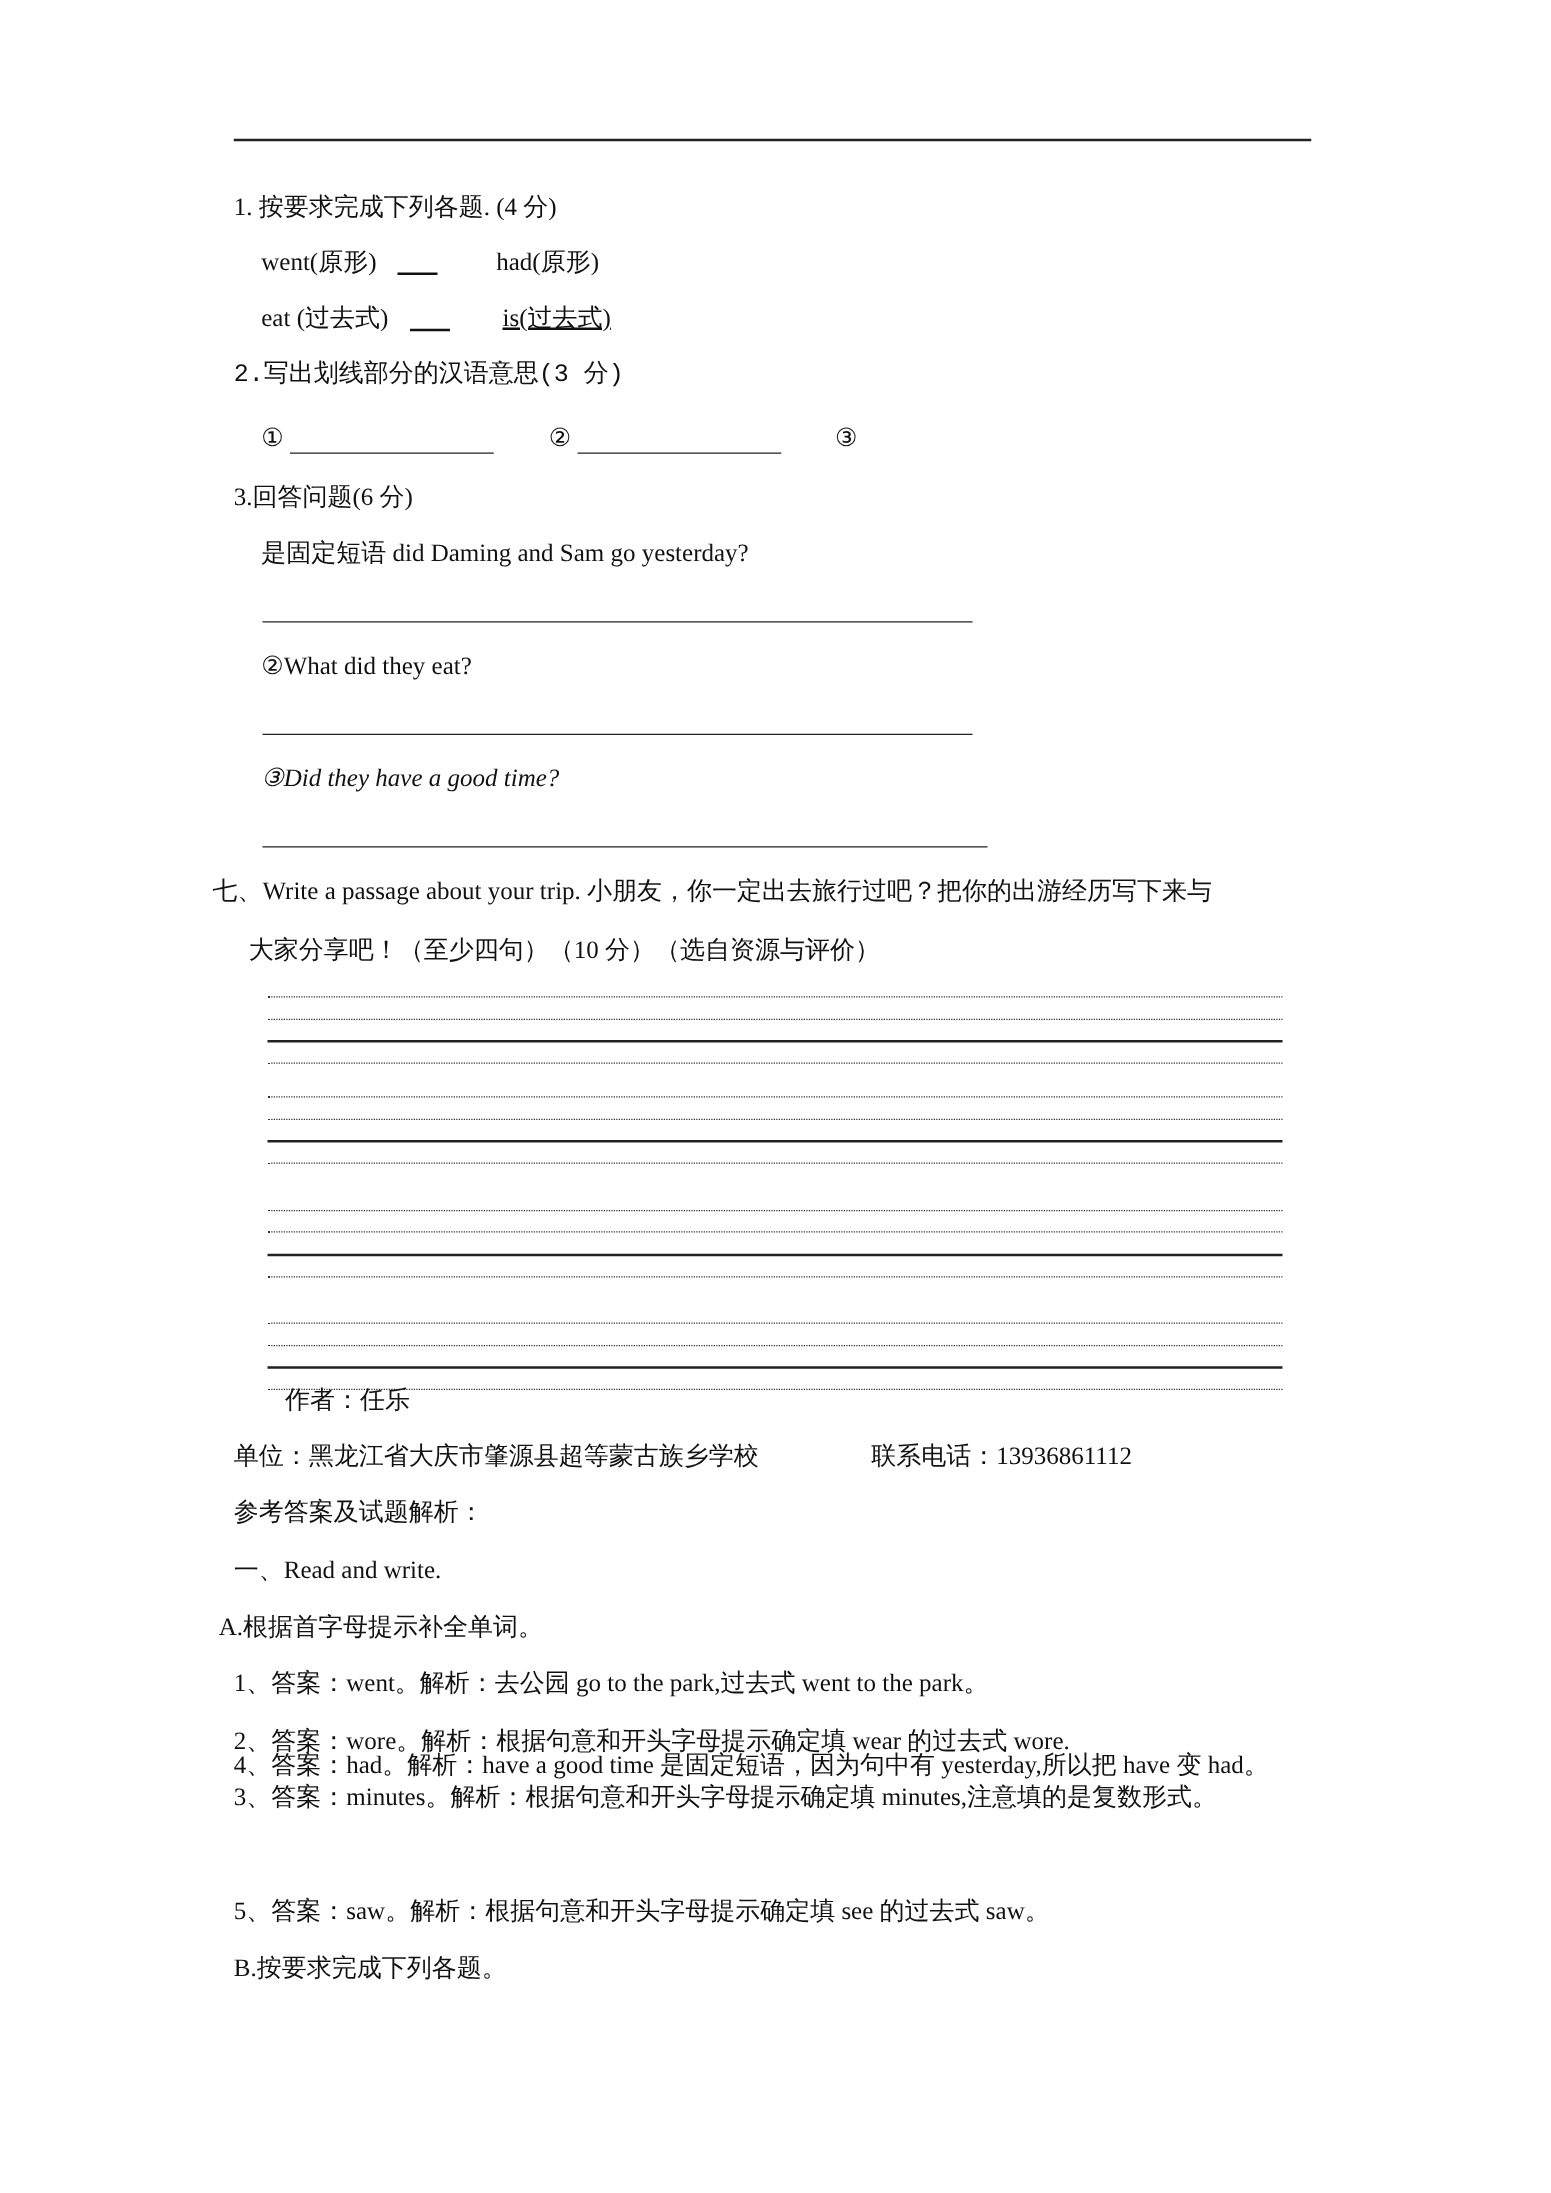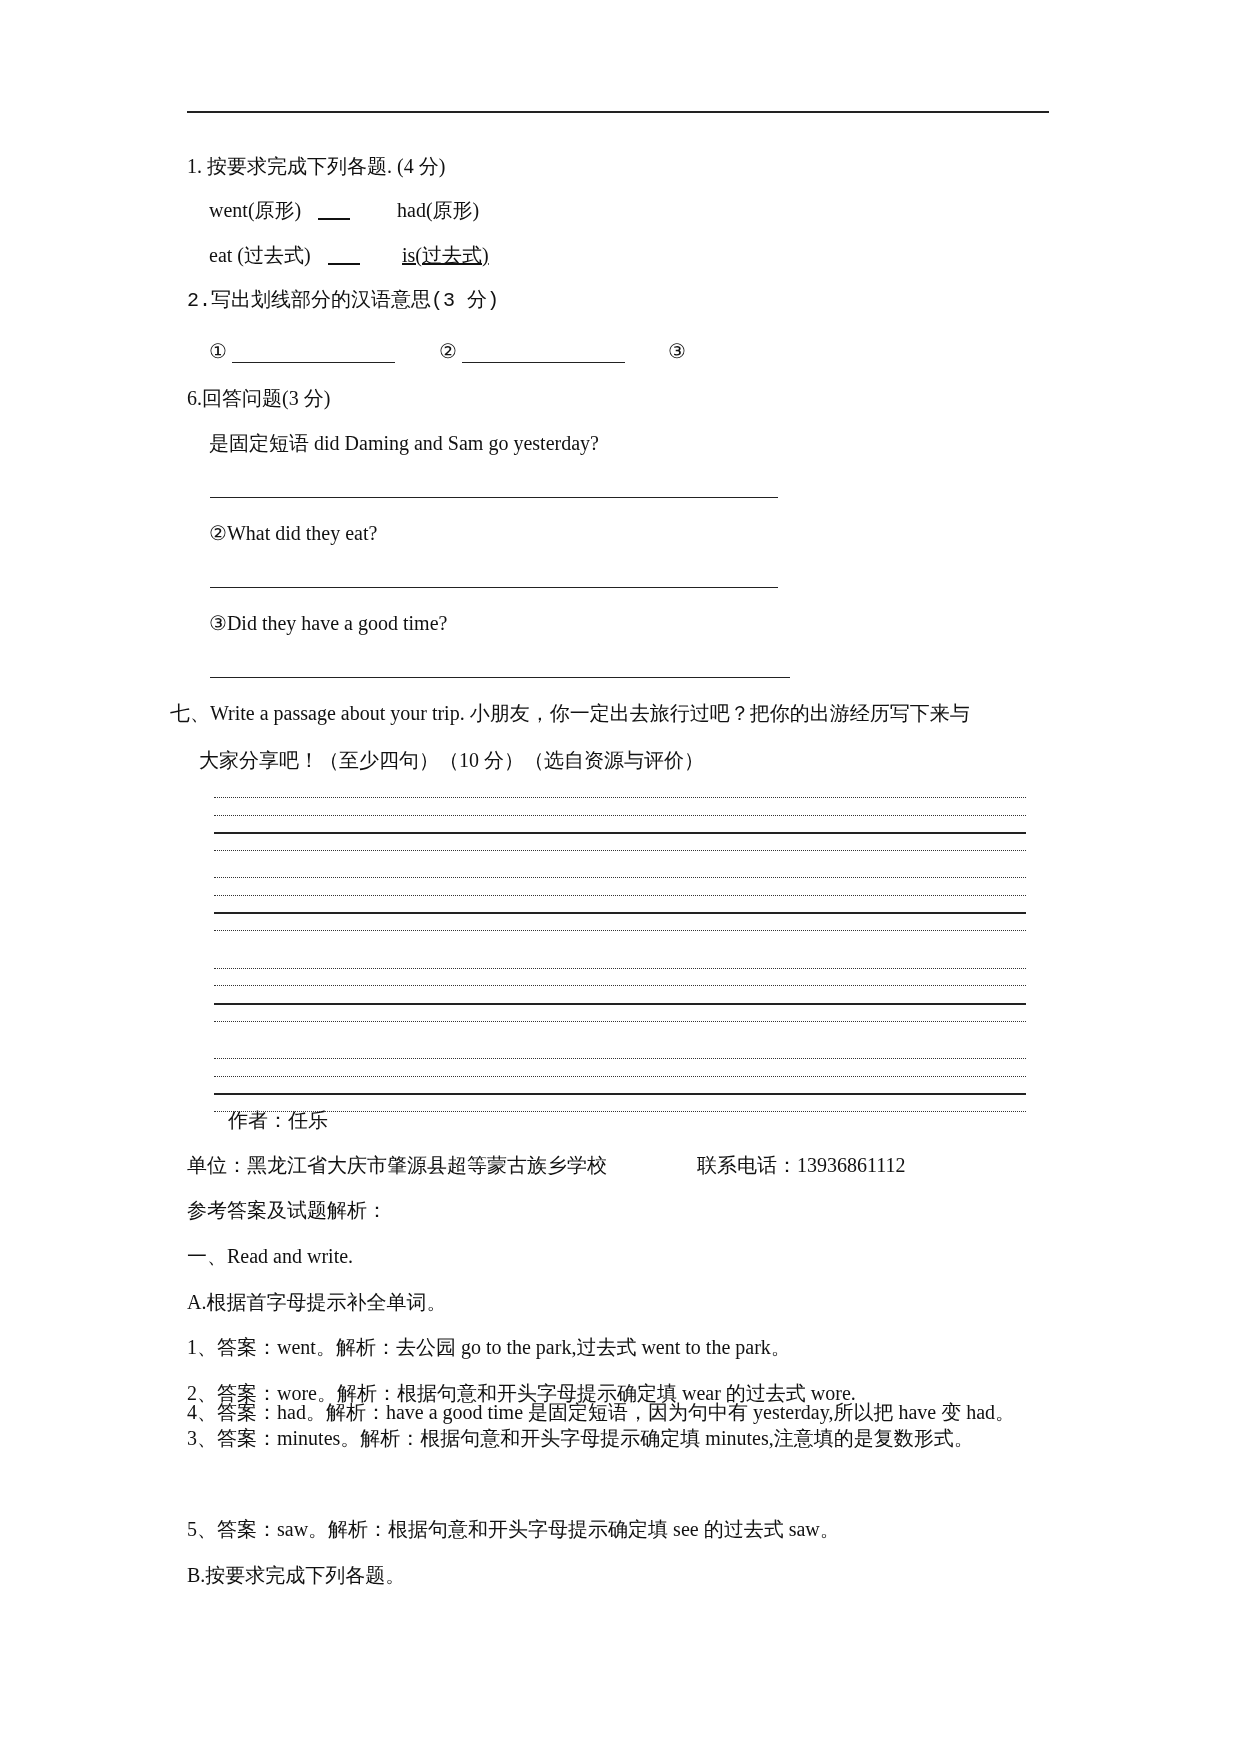--- a/index.html
+++ b/index.html
@@ -32,26 +32,26 @@
 <div class="abs blank" style="left:328px; top:245px; width:32px;"></div>
 <div class="abs" style="left:402px; top:243px;text-decoration:underline;">is(过去式)</div>
 
 <div class="abs" style="left:187px; top:289px;font-family:Liberation Mono, monospace;">2.写出划线部分的汉语意思(3 分)</div>
 <div class="abs" style="left:209px; top:339px;">①</div>
 <div class="long-blank" style="left:232px; top:362px; width:163px;"></div>
 <div class="abs" style="left:439px; top:339px;">②</div>
 <div class="long-blank" style="left:462px; top:362px; width:163px;"></div>
 <div class="abs" style="left:668px; top:339px;">③</div>
 
-<div class="abs" style="left:187px; top:386px;">6.回答问题(3 分)</div>
+<div class="abs" style="left:187px; top:386px;">3.回答问题(6 分)</div>
 <div class="abs" style="left:209px; top:431px;">是固定短语 did Daming and Sam go yesterday?</div>
 <div class="long-blank" style="left:210px; top:497px; width:568px;"></div>
 <div class="abs" style="left:209px; top:521px;">②What did they eat?</div>
 <div class="long-blank" style="left:210px; top:587px; width:568px;"></div>
-<div class="abs" style="left:209px; top:611px;">③Did they have a good time?</div>
+<div class="abs" style="left:209px; top:611px;font-style:italic;">③Did they have a good time?</div>
 <div class="long-blank" style="left:210px; top:677px; width:580px;"></div>
 
 <div class="abs" style="left:170px; top:701px;">七、Write a passage about your trip. 小朋友，你一定出去旅行过吧？把你的出游经历写下来与</div>
 <div class="abs" style="left:199px; top:748px;">大家分享吧！（至少四句）（10 分）（选自资源与评价）</div>
 
 <div>
 
   <div class="ruled dot" style="top:797px;"></div>
   <div class="ruled dot" style="top:815px;"></div>
   <div class="ruled solid" style="top:832px;"></div>
@@ -72,19 +72,19 @@
   <div class="ruled solid" style="top:1093px;"></div>
   <div class="ruled dot" style="top:1111px;"></div>
 </div>
 
 <div class="abs" style="left:187px; top:1108px;margin-left:41px;">作者：任乐</div>
 <div class="abs" style="left:187px; top:1153px;">单位：黑龙江省大庆市肇源县超等蒙古族乡学校</div>
 <div class="abs" style="left:697px; top:1153px;">联系电话：13936861112</div>
 
 <div class="abs" style="left:187px; top:1198px;">参考答案及试题解析：</div>
 <div class="abs" style="left:187px; top:1244px;">一、Read and write.</div>
-<div class="abs" style="left:187px; top:1290px;">A.根据首字母提示补全单词。</div>
+<div class="abs" style="left:175px; top:1290px;">A.根据首字母提示补全单词。</div>
 <div class="abs" style="left:187px; top:1335px;">1、答案：went。解析：去公园 go to the park,过去式 went to the park。</div>
 <div class="abs" style="left:187px; top:1381px;">2、答案：wore。解析：根据句意和开头字母提示确定填 wear 的过去式 wore.</div>
 <div class="abs" style="left:187px; top:1426px;">3、答案：minutes。解析：根据句意和开头字母提示确定填 minutes,注意填的是复数形式。</div>
 <div class="abs" style="left:187px; top:1400px;">4、答案：had。解析：have a good time 是固定短语，因为句中有 yesterday,所以把 have 变 had。</div>
 <div class="abs" style="left:187px; top:1517px;">5、答案：saw。解析：根据句意和开头字母提示确定填 see 的过去式 saw。</div>
 <div class="abs" style="left:187px; top:1563px;">B.按要求完成下列各题。</div>
 
 </body></html>

